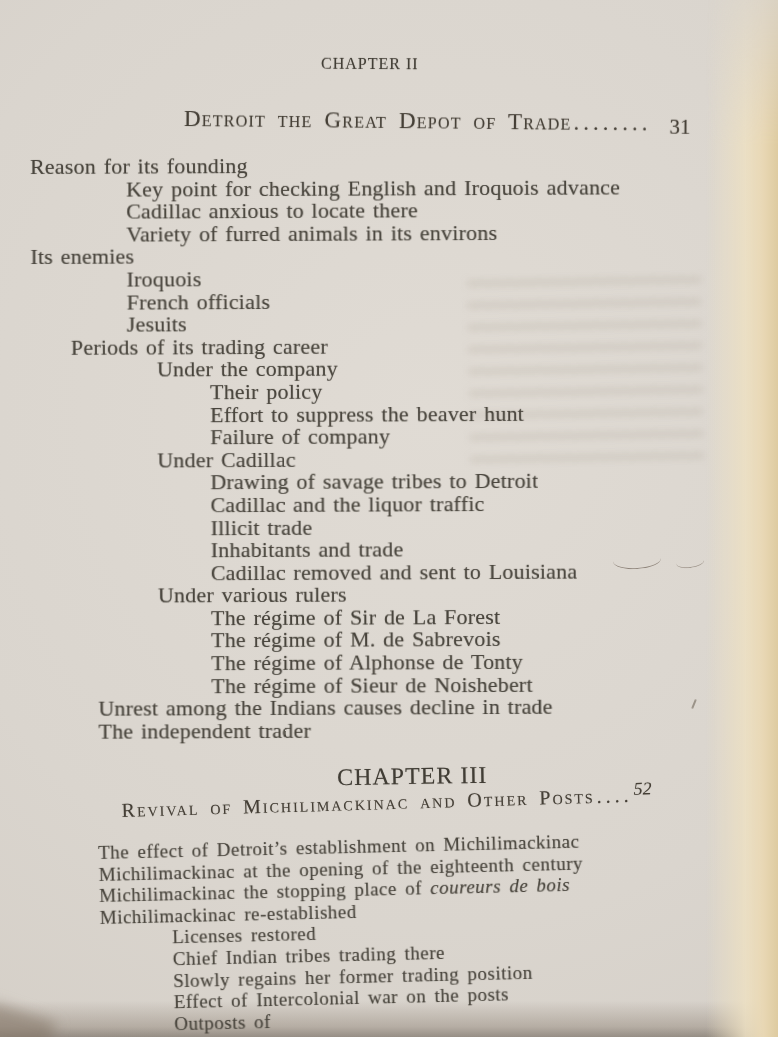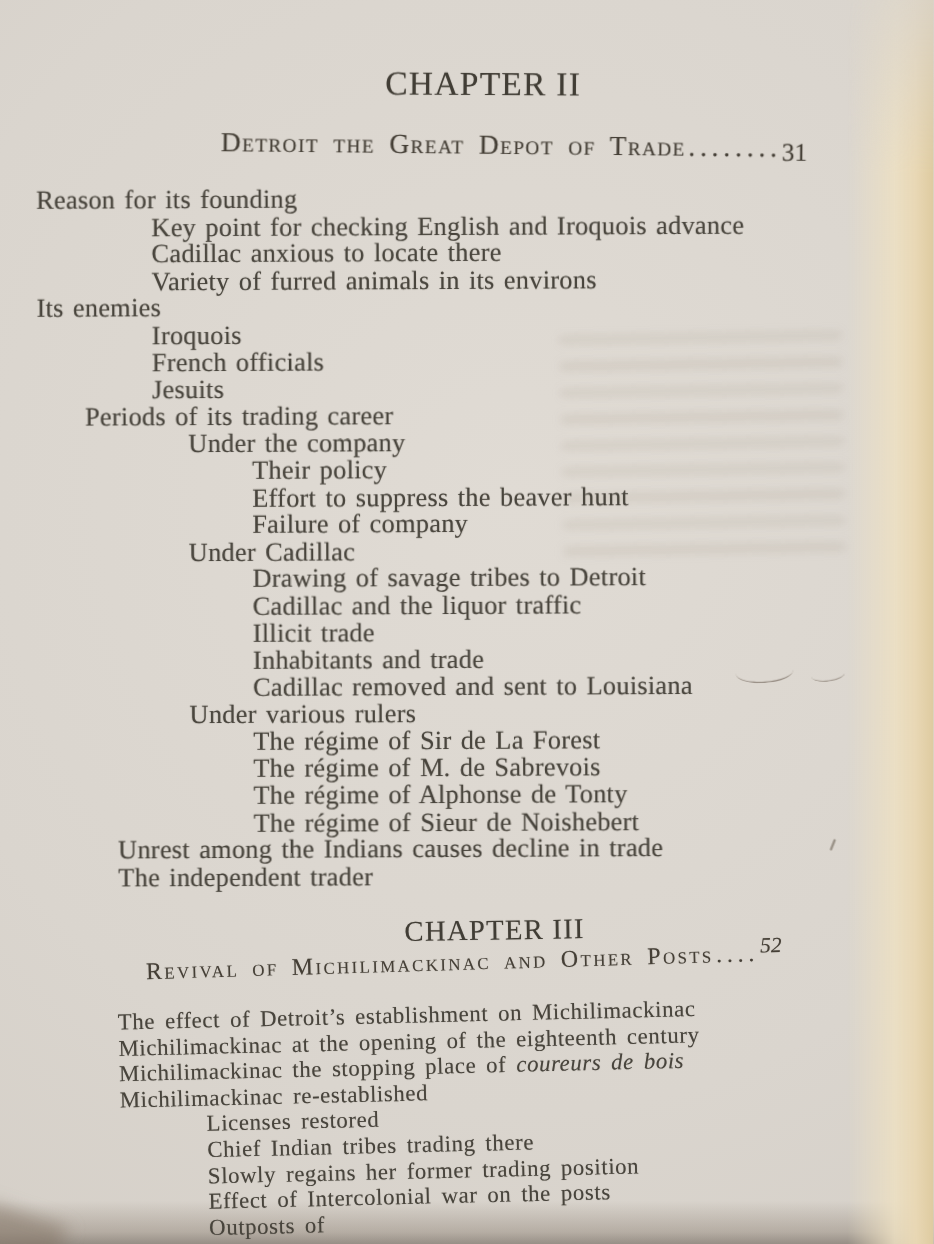--- a/index.html
+++ b/index.html
@@ -24,32 +24,32 @@
   }
   
   .corner-shadow{
     position:absolute;left:-18px;bottom:-14px;width:70px;height:40px;
     background:rgba(130,115,100,0.55);filter:blur(7px);transform:rotate(18deg);
   }
   .content{color:#48443c;filter:blur(0.3px);}
   .content *{text-shadow:0 0 0.8px rgba(72,68,60,0.45);}
 
   .chap-heading{position:absolute;letter-spacing:1px;white-space:nowrap;color:#413d35;}
-  .c2h{top:55px;left:321px;font-size:28px;transform:rotate(0.3deg);}
+  .c2h{top:55px;left:321px;font-size:16px;transform:rotate(0.3deg);}
   .c3h{top:763px;left:337px;font-size:24px;transform:rotate(-0.9deg);}
 
   .chap-title{position:absolute;white-space:nowrap;color:#453f36;}
   .sc{font-variant:small-caps;font-variant-caps:small-caps;}
   .c2t{top:106px;left:184px;font-size:23px;letter-spacing:1.2px;word-spacing:5px;
        transform:rotate(0.55deg);transform-origin:left center;}
   .c3t{top:799px;left:122px;font-size:20px;letter-spacing:2px;word-spacing:4px;
        transform:rotate(-1.7deg);transform-origin:left bottom;}
   .leader{letter-spacing:4px;margin-left:2px;}
   .pagenum{font-variant:normal;letter-spacing:0;}
-  .pn2{font-size:21px;margin-left:0;position:relative;top:3px;}
+  .pn2{font-size:21px;margin-left:18px;position:relative;top:3px;}
   .pn3{font-size:18px;position:relative;top:-7px;font-style:italic;margin-left:1px;}
 
   .entries{position:absolute;white-space:nowrap;}
   .e2{top:156px;left:30px;width:700px;font-size:22px;line-height:22.6px;
       letter-spacing:0.2px;word-spacing:2px;transform:rotate(-0.25deg);transform-origin:left top;}
   .e3{top:842px;left:98px;width:650px;font-size:19px;line-height:21.6px;
       letter-spacing:0.5px;word-spacing:3px;transform:rotate(-1.35deg);transform-origin:left top;}
   .e2 .lv0{margin-left:0;}  .e2 .lv1{margin-left:40px;} .e2 .lv2{margin-left:66px;}
   .e2 .lv3{margin-left:96px;} .e2 .lv4{margin-left:126px;} .e2 .lv5{margin-left:179px;}
   .e3 .lv0{margin-left:0;}  .e3 .lv1{margin-left:72px;}

